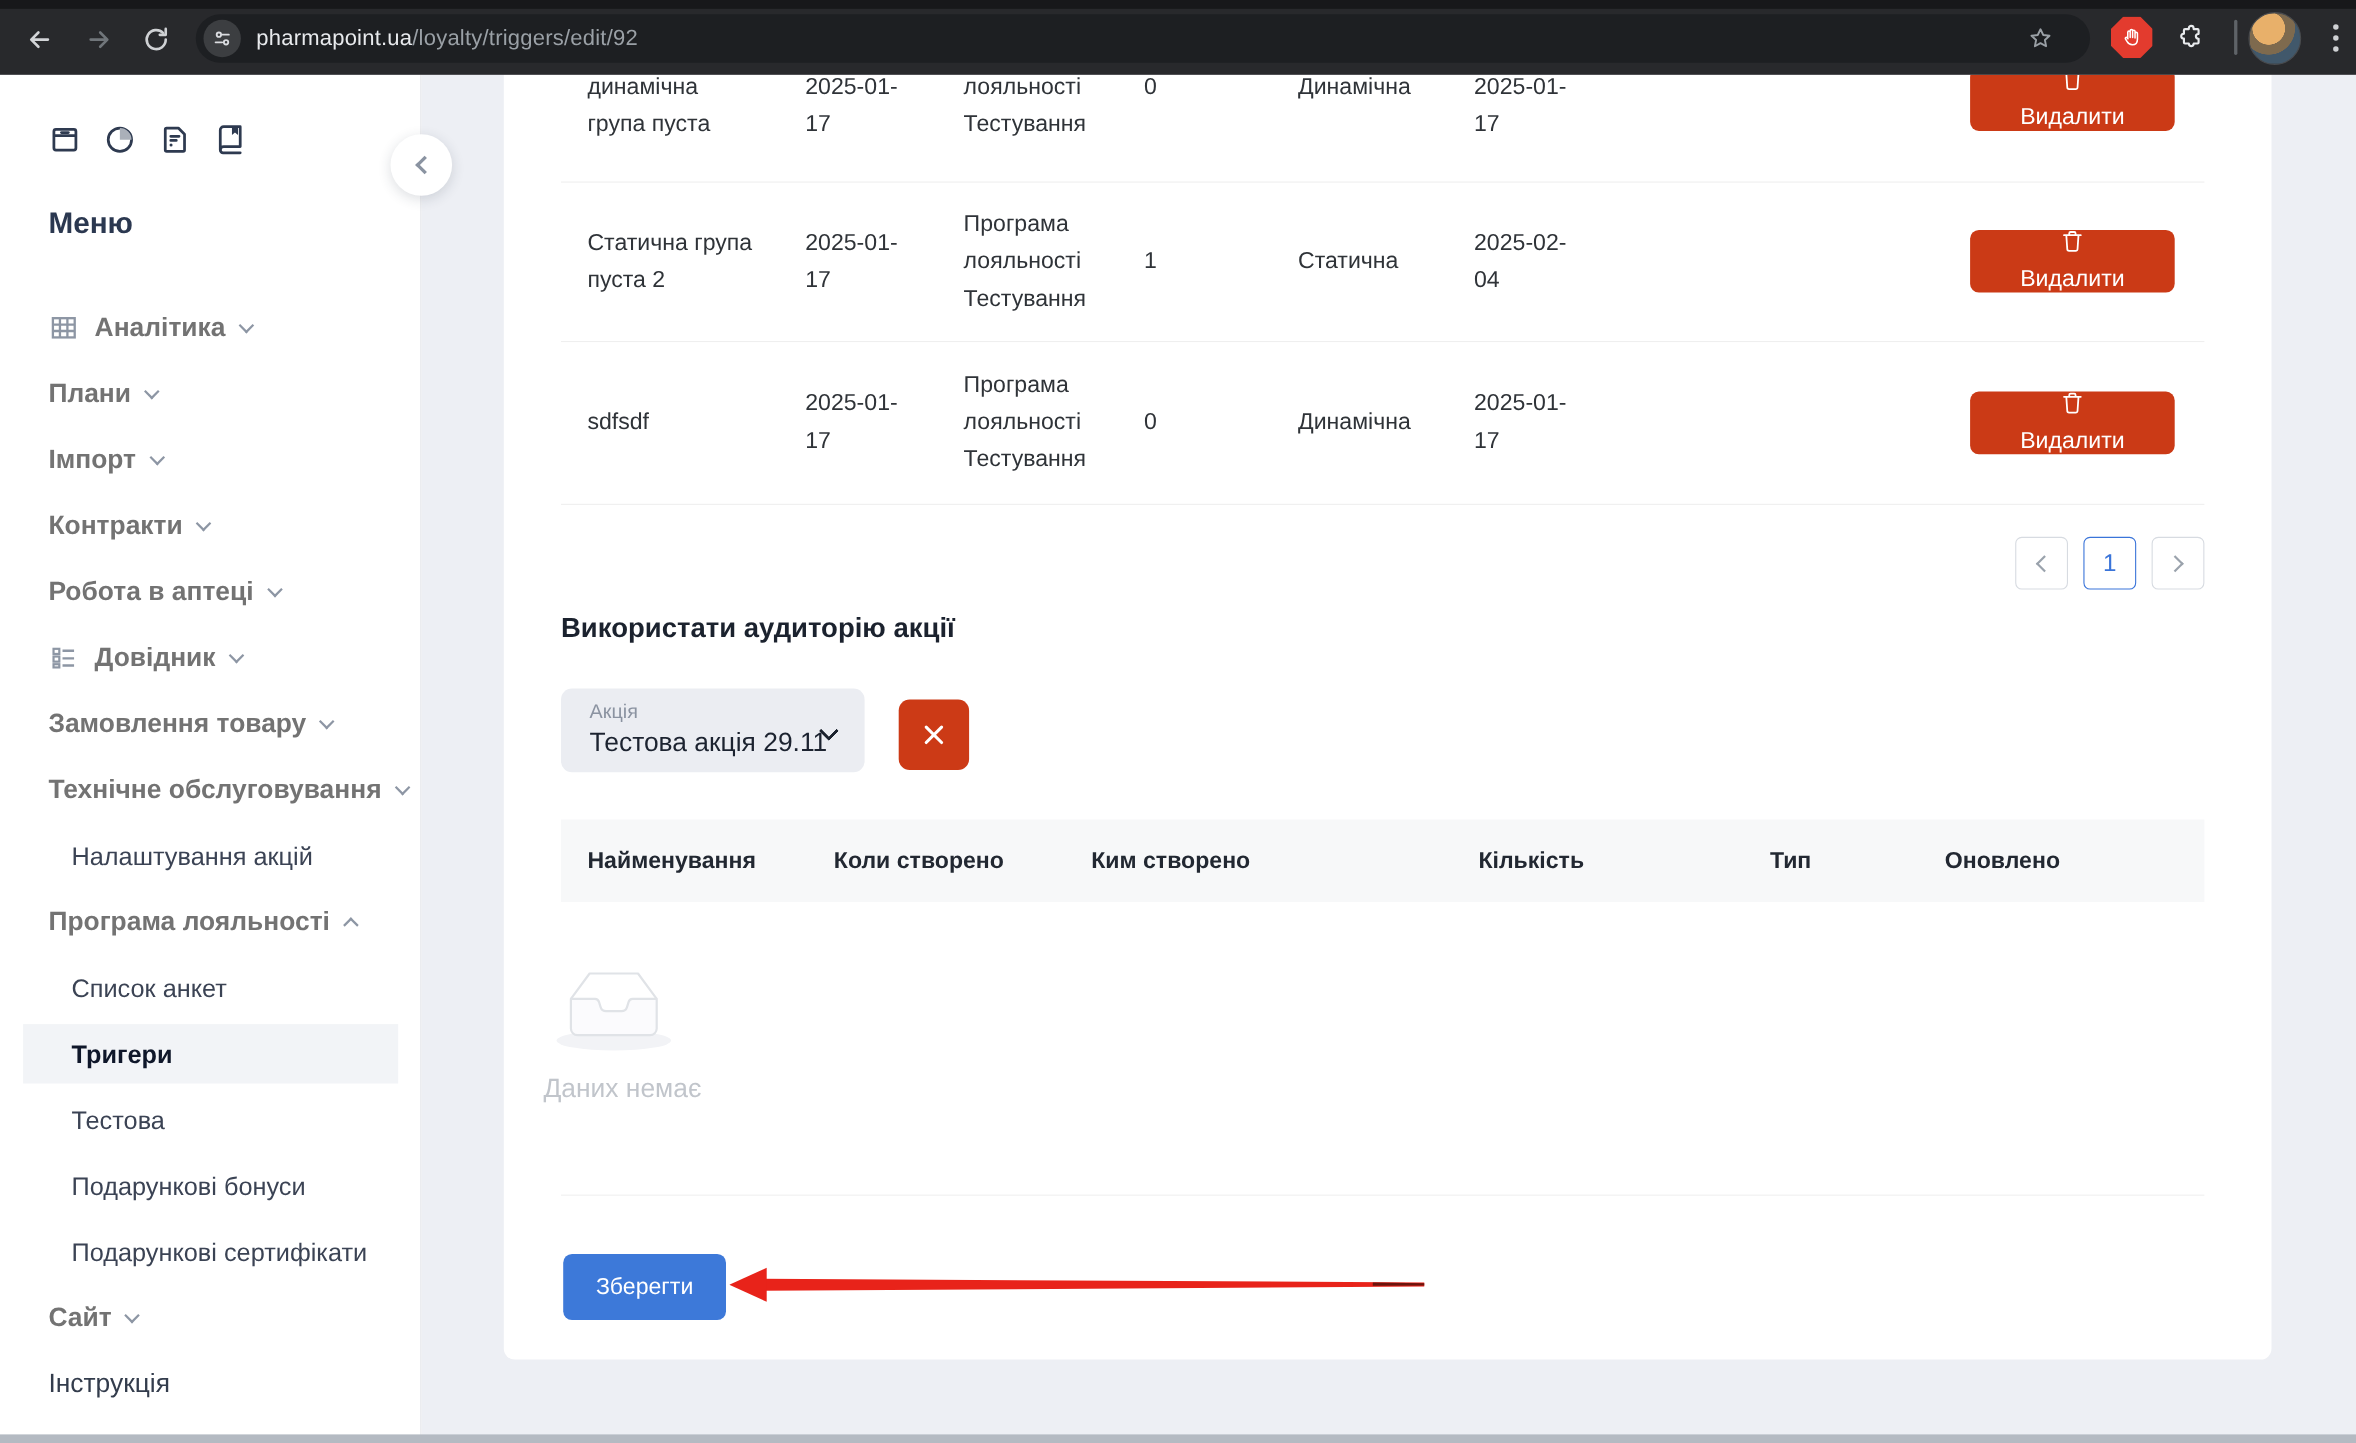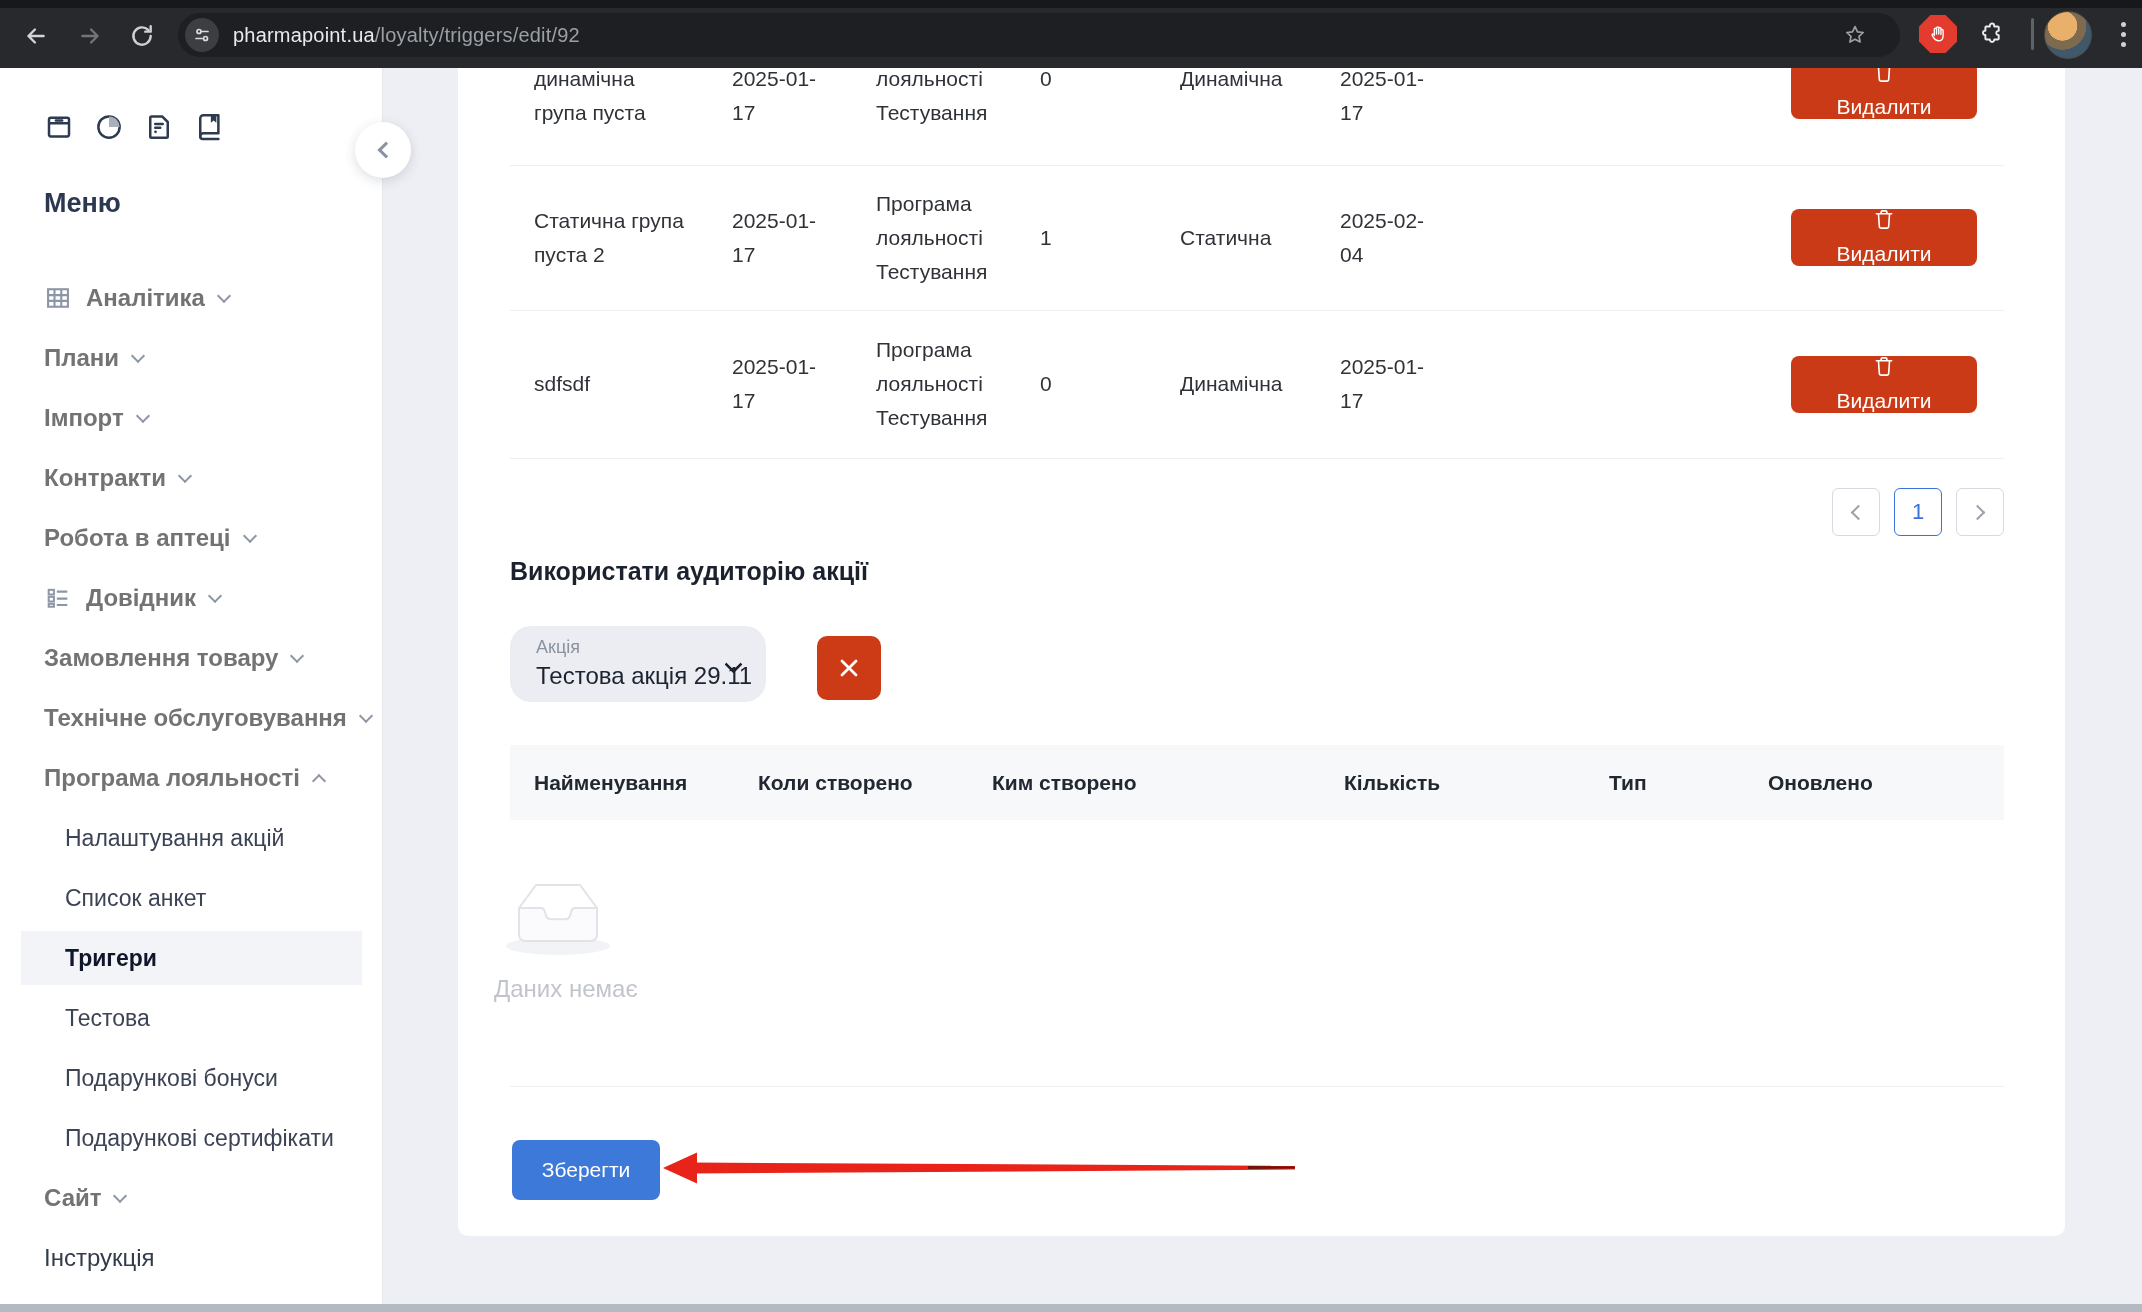--- a/index.html
+++ b/index.html
@@ -55,21 +55,21 @@
   .row-center { align-items:center; }
   .row-top { align-items:start; }
   .del-btn { width:186px; height:57px; background:#cb3a16; border:none; border-radius:8px; color:#fff; font-size:21px; font-family:"Liberation Sans",sans-serif; display:flex; align-items:center; justify-content:center; gap:12px; cursor:pointer;flex-direction:column; }
   .pager { position:absolute; top:420px; left:52px; width:1494px; display:flex; justify-content:flex-end; gap:14px; }
   .pg { width:48px; height:48px; border:1px solid #d7dbe1; border-radius:6px; background:#fff; display:flex; align-items:center; justify-content:center; cursor:pointer; }
   .pg.cur { border:1.5px solid #3a74d9; color:#3a74d9; font-size:22px; font-weight:500; }
   .pg .pchev { width:11px; height:11px; border-right:2.4px solid #9aa2ac; border-bottom:2.4px solid #9aa2ac; }
   .pg .pchev.left { transform:rotate(135deg); margin-left:5px; }
   .pg .pchev.right { transform:rotate(-45deg); margin-right:5px; }
   .sec-title { position:absolute; left:52px; top:489px; font-size:25px; font-weight:700; color:#1b222e; }
-  .sel { position:absolute; left:52px; top:558px; width:256px; height:76px; background:#ebedf2; border-radius:21px; cursor:pointer; }
+  .sel { position:absolute; left:52px; top:558px; width:276px; height:76px; background:#ebedf2; border-radius:10px; cursor:pointer; }
   .sel .slab { position:absolute; left:26px; top:11px; font-size:18px; color:#8b93a1; }
   .sel .sval { position:absolute; left:26px; top:36px; font-size:24px; color:#1c2330; }
   .sel .schev { position:absolute; right:26px; top:32px; width:13px; height:13px; border-right:3.2px solid #1b222e; border-bottom:3.2px solid #1b222e; transform:rotate(45deg); border-radius:1px; }
   .xbtn { position:absolute; left:359px; top:568px; width:64px; height:64px; background:#cc3a16; border:none; border-radius:10px; display:flex; align-items:center; justify-content:center; cursor:pointer; }
   .t2head { position:absolute; left:52px; top:677px; width:1494px; height:75px; background:#f7f8f9; display:grid; grid-template-columns:224px 234px 352px 265px 159px auto; align-items:center; padding-left:24px; font-size:21px; font-weight:700; color:#222832; }
   .empty { position:absolute; left:36px; top:795px; width:1494px; text-align:left; }
   .empty .etext { margin-top:8px; font-size:24px; color:#c1c5cb; }
   .save-btn { position:absolute; left:54px; top:1072px; width:148px; height:60px; background:#3d79d9; border:none; border-radius:8px; color:#fff; font-size:21px; font-family:"Liberation Sans",sans-serif; cursor:pointer; }
   .arrow-ann { position:absolute; left:205px; top:1081px; }
   .bottom-strip { position:absolute; left:0; top:1304px; width:2142px; height:8px; background:#b4bac2; z-index:60; }
@@ -211,26 +211,26 @@
           <span class="chev"></span>
       </div>
       <div class="mi">
           <span class="lab">Замовлення товару</span>
           <span class="chev"></span>
         </div>
       <div class="mi">
           <span class="lab">Технічне обслуговування</span>
           <span class="chev"></span>
         </div>
+      <div class="mi sub">
+          <span class="lab">Налаштування акцій</span>
+        </div>
       <div class="mi">
           <span class="lab">Програма лояльності</span>
           <span class="chev up"></span>
-        </div>
-      <div class="mi sub">
-          <span class="lab">Налаштування акцій</span>
         </div>
       <div class="mi sub">
           <span class="lab">Список анкет</span>
         </div>
       <div class="mi sub active">
           <span class="lab">Тригери</span>
         </div>
       <div class="mi sub">
           <span class="lab">Тестова</span>
         </div>

